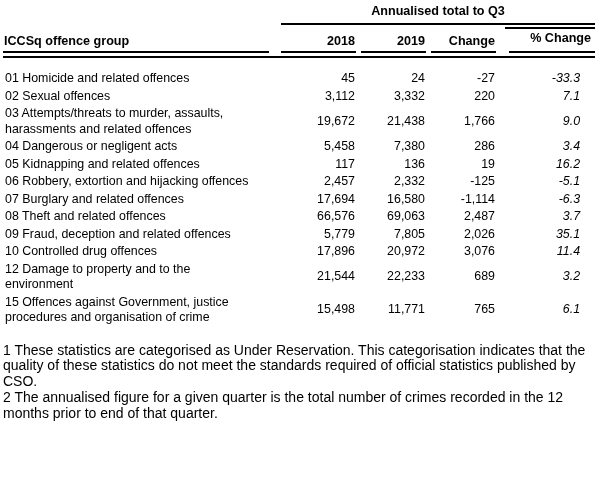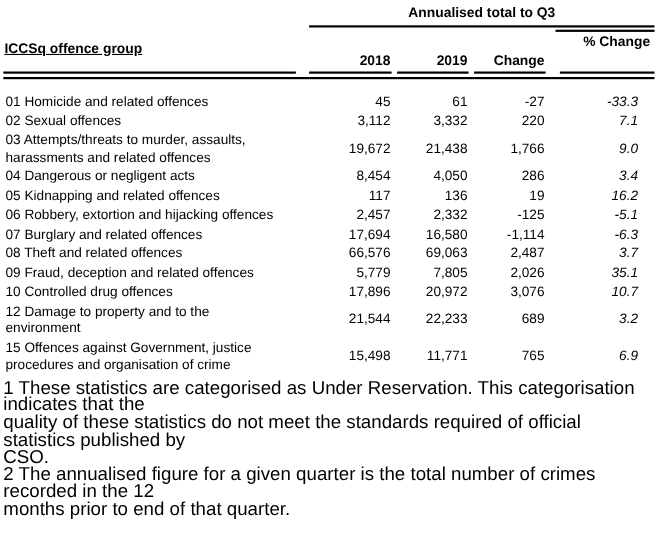--- a/index.html
+++ b/index.html
@@ -46,33 +46,32 @@
   }
   th.col-h::after {
     content: "";
     position: absolute;
     left: 0; right: 5px; bottom: 0;
     height: 2px;
     background: #000;
   }
   th.h-group {
     text-align: left;
-    padding: 6px 0 15px 1px;
-    text-decoration: underline;
+    padding: 6px 0 4px 1px;
   }
   th.h-group::after {
     content: "";
     position: absolute;
     left: 0; right: 12px; bottom: 0;
     height: 2.5px;
     background: #000;
   }
   th.h-pct {
     padding-right: 4px;
-    padding-bottom: 21px;
+    padding-bottom: 7px;
     margin-top: 18px;
   }
   th.h-pct::before {
     content: "";
     position: absolute;
     left: 4px; right: 0; top: 2px;
     height: 2px;
     background: #000;
   }
   th.h-pct::after {
@@ -100,22 +99,22 @@
     padding: 1px 6px 1px 0;
   }
   td.pctv {
     text-align: right;
     vertical-align: middle;
     font-style: italic;
     padding: 1px 15px 1px 0;
   }
   .footnotes {
     width: 594px;
-    margin-top: 4px;
-    font-size: 17px;
+    margin-top: 16px;
+    font-size: 14px;
     line-height: 15.8px;
   }
   .footnotes p {
     margin: 0;
     white-space: pre-line;
   }
 </style>
 </head>
 <body>
 
@@ -143,43 +142,43 @@
     <tr class="rule">
           <td colspan="5"></td>
         </tr>
     <tr class="gap">
           <td colspan="5"></td>
         </tr>
 
     <tr>
       <td class="lbl">01 Homicide and related offences</td>
       <td class="num">45</td>
-      <td class="num">61</td>
+      <td class="num">24</td>
       <td class="num">-27</td>
       <td class="pctv">-33.3</td>
     </tr>
     <tr>
       <td class="lbl">02 Sexual offences</td>
       <td class="num">3,112</td>
       <td class="num">3,332</td>
       <td class="num">220</td>
       <td class="pctv">7.1</td>
     </tr>
     <tr>
       <td class="lbl">03 Attempts/threats to murder, assaults,
 harassments and related offences</td>
       <td class="num">19,672</td>
       <td class="num">21,438</td>
       <td class="num">1,766</td>
       <td class="pctv">9.0</td>
     </tr>
     <tr>
       <td class="lbl">04 Dangerous or negligent acts</td>
-      <td class="num">8,454</td>
-      <td class="num">4,050</td>
+      <td class="num">5,458</td>
+      <td class="num">7,380</td>
       <td class="num">286</td>
       <td class="pctv">3.4</td>
     </tr>
     <tr>
       <td class="lbl">05 Kidnapping and related offences</td>
       <td class="num">117</td>
       <td class="num">136</td>
       <td class="num">19</td>
       <td class="pctv">16.2</td>
     </tr>
@@ -209,37 +208,37 @@
       <td class="num">5,779</td>
       <td class="num">7,805</td>
       <td class="num">2,026</td>
       <td class="pctv">35.1</td>
     </tr>
     <tr>
       <td class="lbl">10 Controlled drug offences</td>
       <td class="num">17,896</td>
       <td class="num">20,972</td>
       <td class="num">3,076</td>
-      <td class="pctv">10.7</td>
+      <td class="pctv">11.4</td>
     </tr>
     <tr>
       <td class="lbl">12 Damage to property and to the
 environment</td>
       <td class="num">21,544</td>
       <td class="num">22,233</td>
       <td class="num">689</td>
       <td class="pctv">3.2</td>
     </tr>
     <tr>
       <td class="lbl">15 Offences against Government, justice
 procedures and organisation of crime</td>
       <td class="num">15,498</td>
       <td class="num">11,771</td>
       <td class="num">765</td>
-      <td class="pctv">6.9</td>
+      <td class="pctv">6.1</td>
     </tr>
   </tbody>
     </table>
 
   <div class="footnotes">
     <p>1 These statistics are categorised as Under Reservation. This categorisation indicates that the
 quality of these statistics do not meet the standards required of official statistics published by
 CSO.</p>
     <p>2 The annualised figure for a given quarter is the total number of crimes recorded in the 12
 months prior to end of that quarter.</p>

